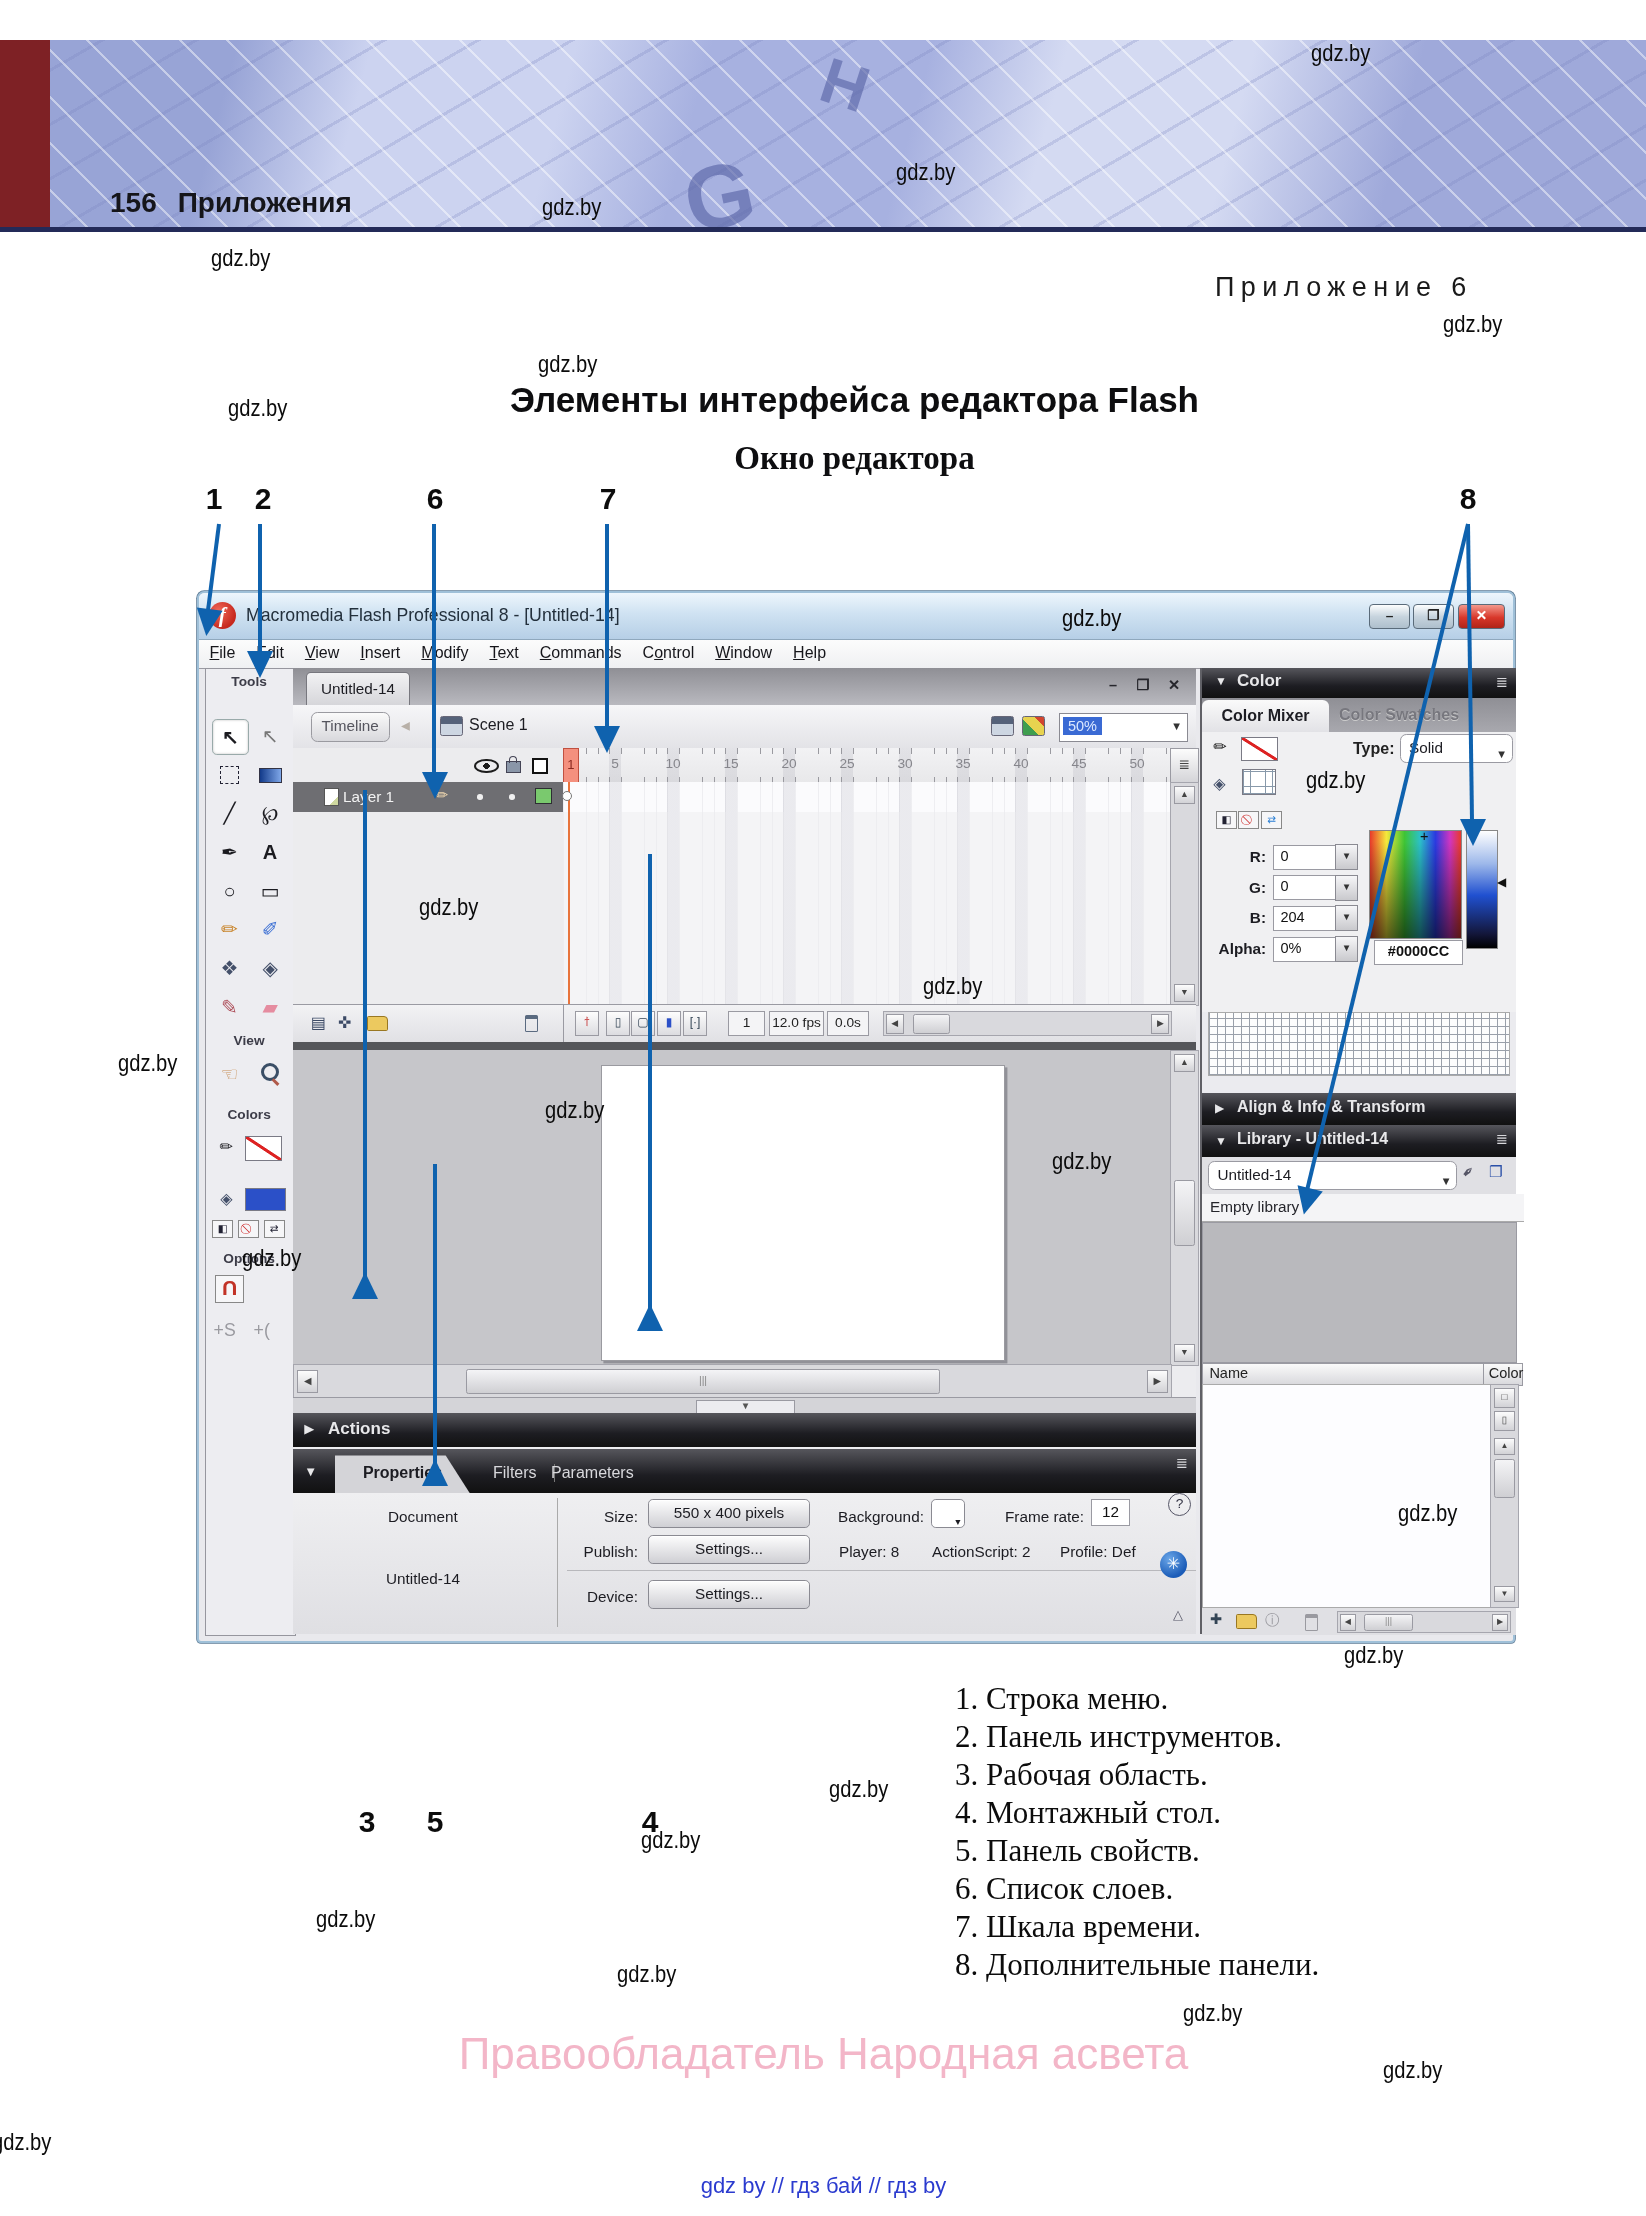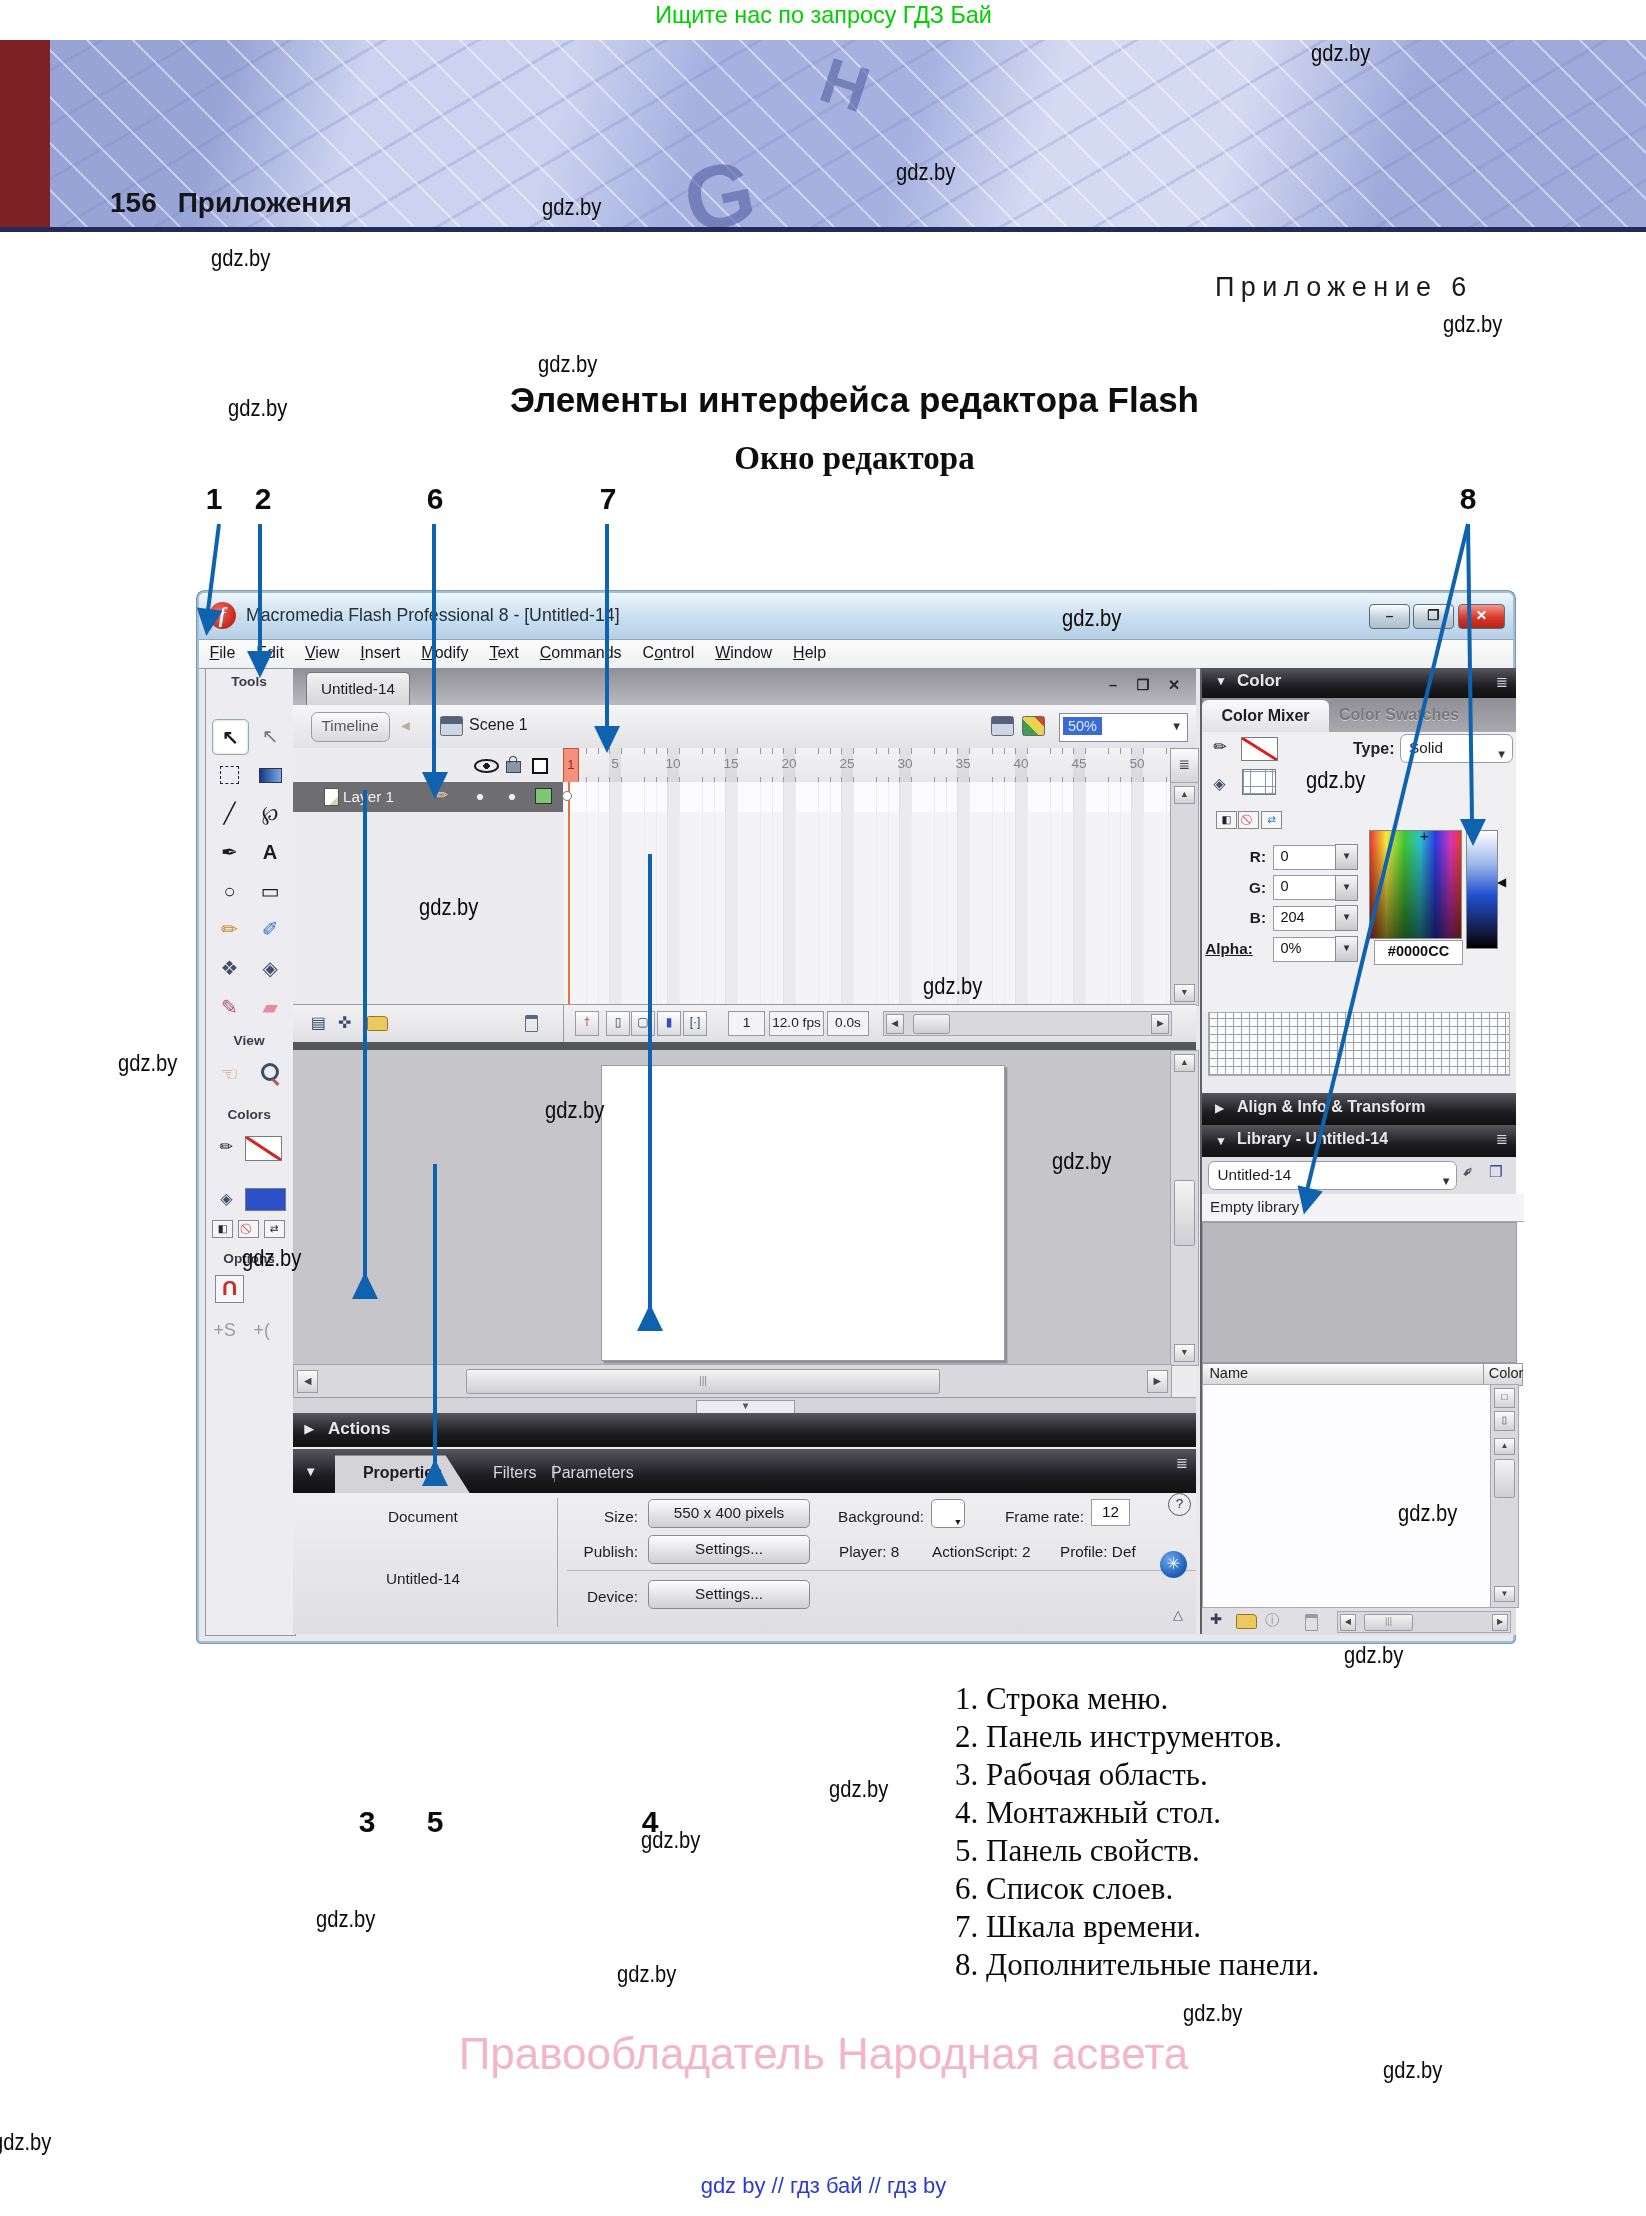--- a/index.html
+++ b/index.html
@@ -187,21 +187,20 @@
      font-size:15.3px;color:#1c1c22;}
   .colhead{position:absolute;height:21px;background:linear-gradient(#fafafa,#d8d8dc);
      border:0.8px solid #9a9aa2;font-size:14.5px;color:#222;line-height:19.3px;padding-left:6.4px;}
   .libgray{position:absolute;background:#b9b9bd;border:0.8px solid #9a9aa2;}
 </style>
 </head>
 <body>
 
 <div id="page">
 
-  <div class="a promo nowrap">Ищите нас по запросу ГДЗ Бай</div>
 
   <div class="a banner">
     <div class="banner-red"></div>
     <div class="banner-letter" style="left:685px;top:105px;font-size:89px;transform:rotate(-12deg);">G</div>
     <div class="banner-letter" style="left:822px;top:8px;font-size:64px;transform:rotate(18deg);">H</div>
     <div class="page-head">
       <span class="num">156</span><span>Приложения</span>
     </div>
   </div>
 
@@ -445,21 +444,21 @@
 
         <div class="plabel" style="left:24px;top:116px;width:40px;text-align:right;font-weight:bold;">R:</div>
         <div class="chanbox" style="left:71px;top:113px;">0</div>
         <div class="spinner" style="left:133px;top:112px;">▼</div>
         <div class="plabel" style="left:24px;top:147px;width:40px;text-align:right;font-weight:bold;">G:</div>
         <div class="chanbox" style="left:71px;top:143px;">0</div>
         <div class="spinner" style="left:133px;top:143px;">▼</div>
         <div class="plabel" style="left:24px;top:177px;width:40px;text-align:right;font-weight:bold;">B:</div>
         <div class="chanbox" style="left:71px;top:174px;">204</div>
         <div class="spinner" style="left:133px;top:173px;">▼</div>
-        <div class="plabel" style="left:3.2px;top:208px;width:61px;font-weight:bold;text-decoration:underline;">Alpha:</div>
+        <div class="plabel" style="left:3.2px;top:208px;width:61px;text-align:right;font-weight:bold;">Alpha:</div>
         <div class="chanbox" style="left:71px;top:205px;">0%</div>
         <div class="spinner" style="left:133px;top:204px;">▼</div>
 
         <div class="rainbow" style="left:167px;top:98px;width:91px;height:107px;">
           <span style="position:absolute;left:50px;top:-3.2px;color:#111;font-size:14.5px;">+</span>
         </div>
         <div class="vslider" style="left:264px;top:98px;width:30px;height:117px;"></div>
         <div class="a" style="left:295px;top:143px;font-size:12px;color:#111;">◀</div>
         <div class="a" style="left:172px;top:208px;width:87px;height:22.6px;background:#fff;border:0.8px solid #9a9aa2;text-align:center;line-height:21px;font-size:14.5px;font-weight:bold;">#0000CC</div>
       </div>

